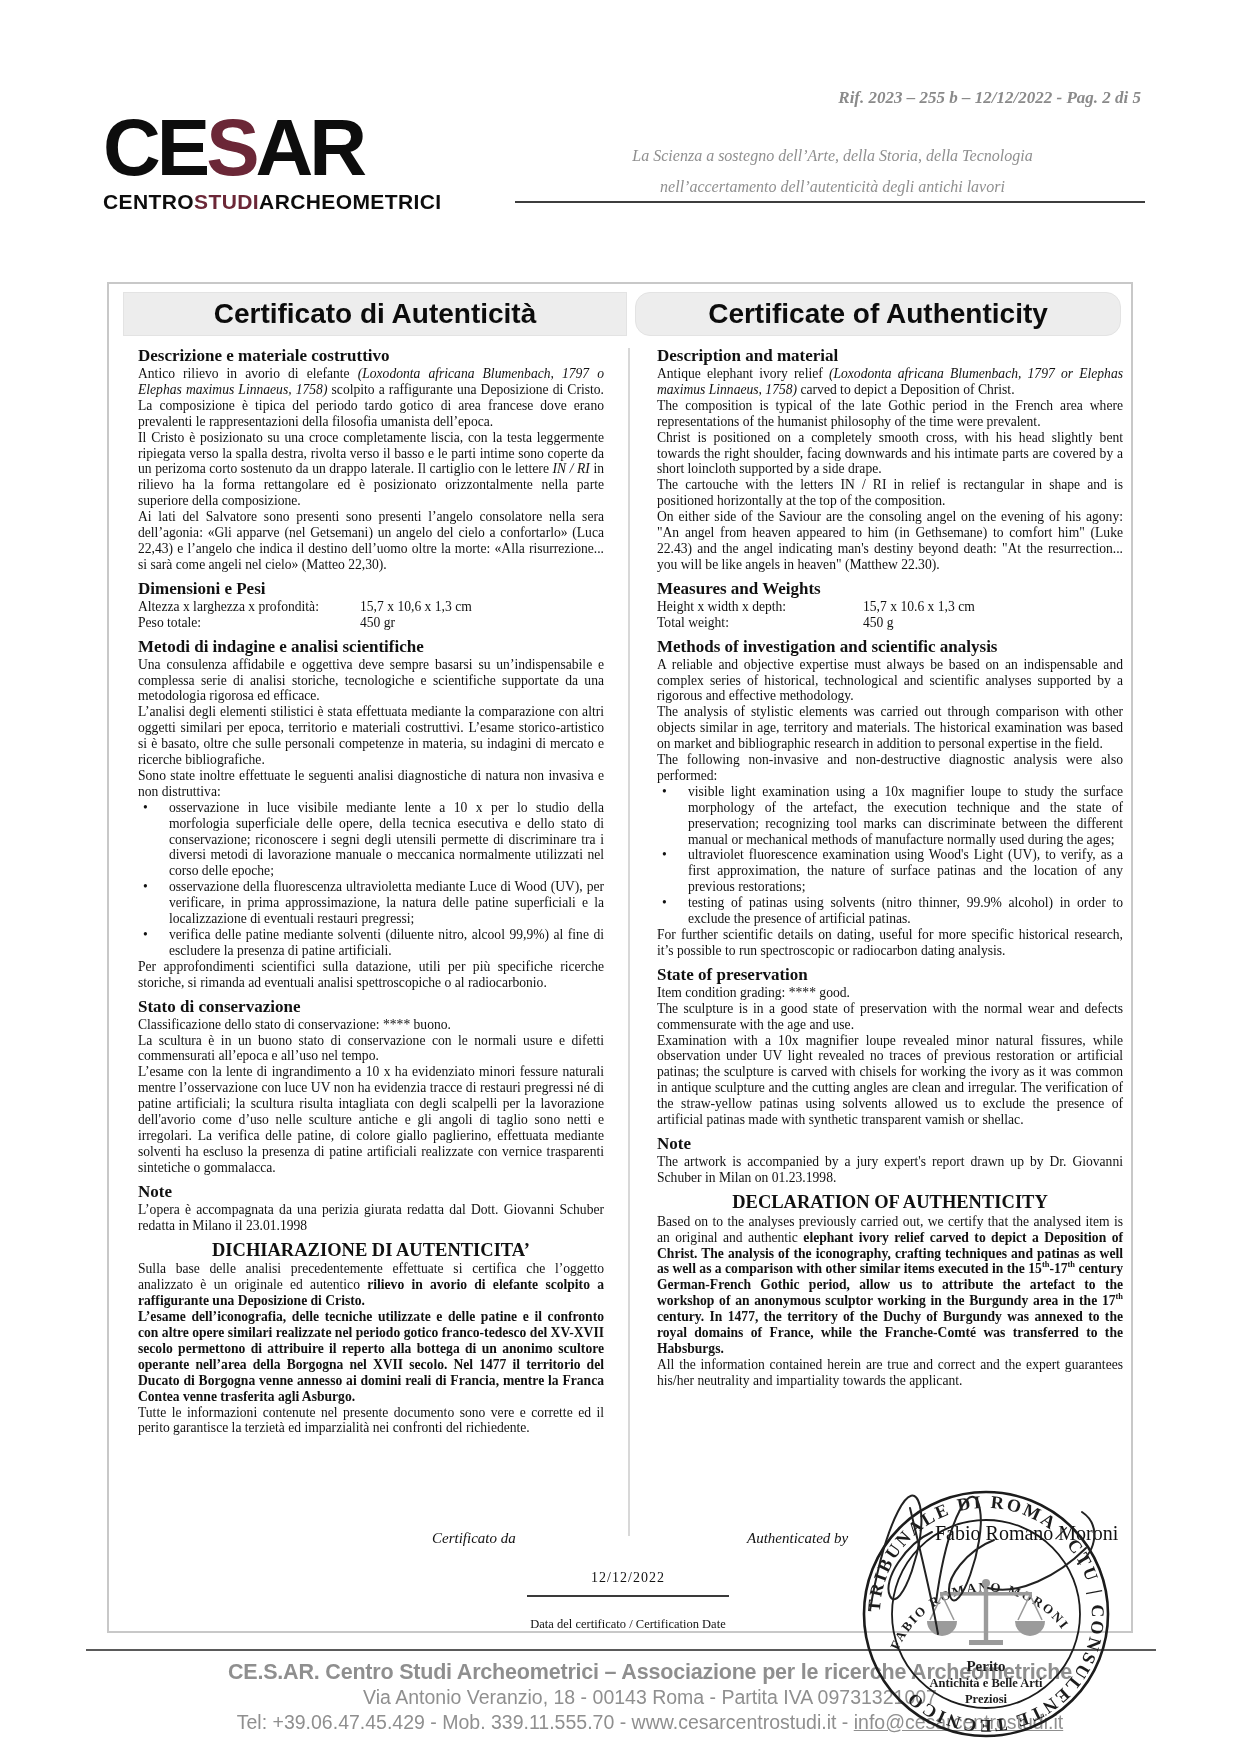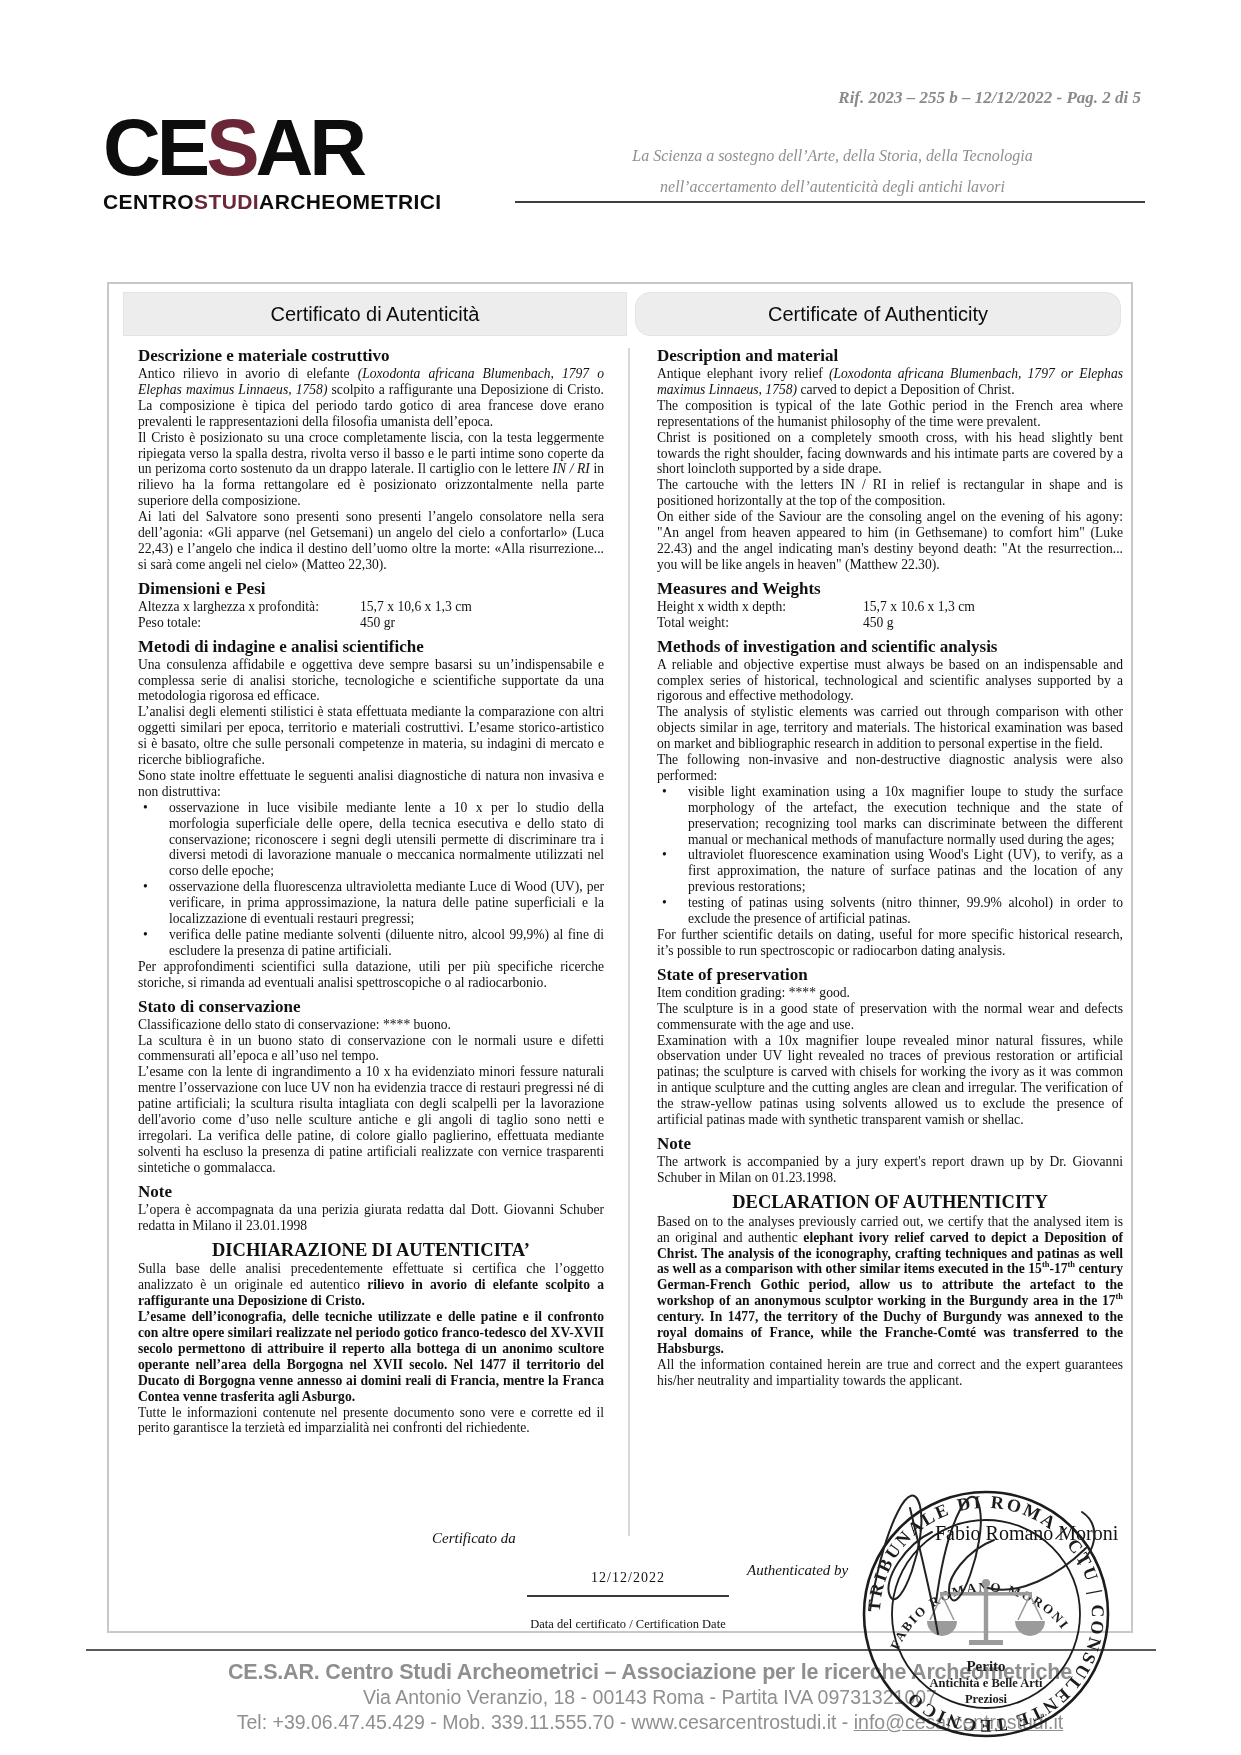--- a/index.html
+++ b/index.html
@@ -15,21 +15,21 @@
   .logo-sub  { font-weight:700; font-size:21px; letter-spacing:0.4px; color:#0d0d0d; margin-top:4px; }
   .accent { color:#6b2737; }
   .tagline { position:absolute; left:520px; top:140px; width:625px; text-align:center;
              font-style:italic; color:#8f8f8f; font-size:16px; line-height:31px;font-family:Liberation Serif, serif; }
   .header-rule { position:absolute; left:515px; top:201px; width:630px; border-top:2px solid #3d3d3d; }
 
   
   .cert-box { position:absolute; left:107px; top:282px; width:1026px; height:1351px;
               border:2px solid #c8c8c8; background:#fff; }
   .title-bar { position:absolute; top:8px; height:44px; background:#ededed; border:1px solid #e3e3e3;
-               font-family:"Liberation Sans", sans-serif; font-weight:normal; font-size:20px; color:#0c0c0c;
+               font-family:"Liberation Sans", sans-serif; font-weight:bold; font-size:28px; color:#0c0c0c;
                display:flex; align-items:center; justify-content:center; }
   .title-bar.it { left:14px;  width:504px; }
   .title-bar.en { left:526px; width:486px;border-radius:15px; }
   .col-divider { position:absolute; left:519px; top:64px; width:2px; height:1188px; background:#d8d8d8; }
 
   .col { position:absolute; top:56px; width:466px; font-size:13.6px; line-height:15.9px; }
   .col-it { left:29px; }
   .col-en { left:548px; }
   .col h3 { font-size:17px; line-height:19px; margin:6px 0 1px; }
   .col p  { margin:0; text-align:justify; }
@@ -39,21 +39,21 @@
 
   .dim-row { display:flex; }
   .dim-label { flex:0 0 222px; }
   .col-en .dim-label { flex:0 0 206px; }
 
   .bullet { position:relative; padding-left:31px; text-align:justify; }
   .bullet .dot { position:absolute; left:5px; top:0; }
 
   
   .lbl-certificato   { position:absolute; left:323px; top:1246px; font-style:italic; font-size:15px; }
-  .lbl-authenticated { position:absolute; left:638px; top:1278px; font-style:italic; font-size:15px; }
+  .lbl-authenticated { position:absolute; left:638px; top:1246px; font-style:italic; font-size:15px; }
   .expert-name       { position:absolute; left:826px; top:1238px; font-size:20px; }
   .date-block   { position:absolute; left:418px; top:1286px; width:202px; text-align:center; }
   .date-value   { font-size:14px; letter-spacing:1px; padding-bottom:9px; border-bottom:2px solid #3a3a3a; }
   .date-caption { font-size:12.5px; padding-top:20px; }
 
   
   .stamp { position:absolute; left:842px; top:1470px; width:288px; height:288px; z-index:5; }
   .stamp text, .stamp textPath { font-family:"Liberation Serif", serif; fill:#1c1c1c; }
   .signature { position:absolute; left:840px; top:1448px; width:280px; height:200px; z-index:6; }
   .signature path { stroke:#222; stroke-width:2; fill:none; stroke-linecap:round; }

